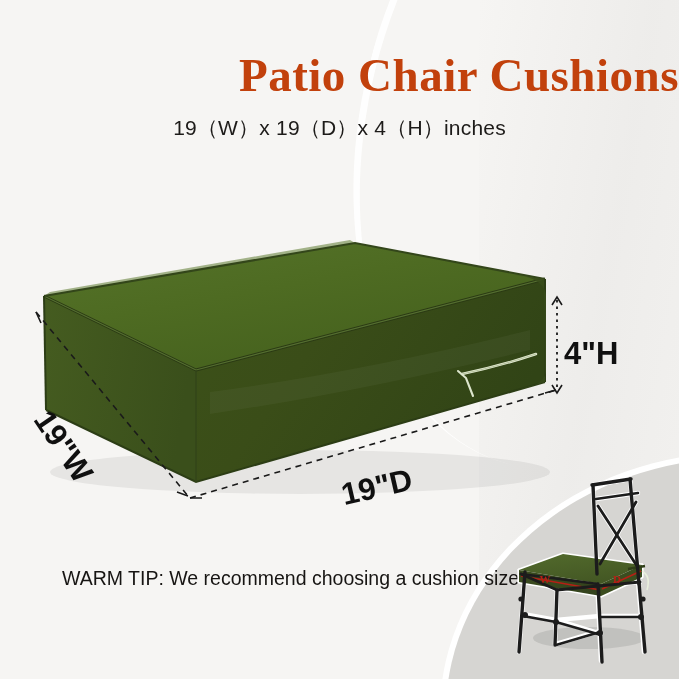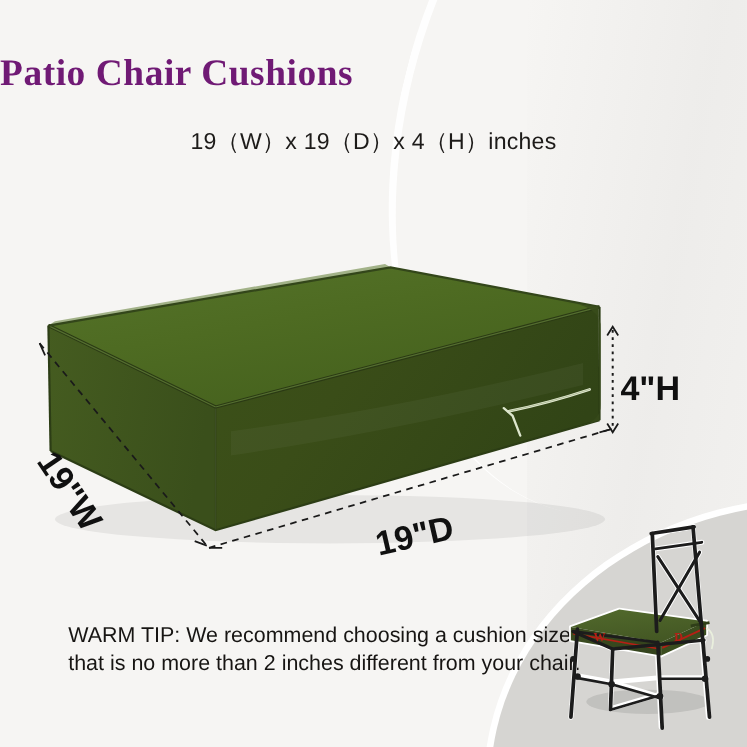--- a/index.html
+++ b/index.html
@@ -43,26 +43,26 @@
     border-top-left-radius:300px 260px;
     border-left:6px solid #ffffff;
     border-top:6px solid #ffffff;
     pointer-events:none;
   }
 
   
   .title{
     position:absolute;
     left:0; right:0; top:48px;
-    text-align:left;
+    text-align:right;
     font-family:"Liberation Serif", serif;
     font-weight:bold;
-    font-size:34px;
+    font-size:47px;
     letter-spacing:.5px;
-    color:#701a75;
+    color:#c2410c;
   }
   .subtitle{
     position:absolute;
     left:0; right:0; top:114px;
     text-align:center;
     font-size:21px;
     letter-spacing:.2px;
     color:#1d1b19;
   }
 
@@ -183,21 +183,20 @@
       <path d="M 552,305 L 557,297 L 562,305 M 552,385 L 557,393 L 562,385" fill="none" stroke="#1a1a1a" stroke-width="1.6"></path>
     </svg>
   </div>
 
   <div class="dim dim-w">19"W</div>
   <div class="dim dim-d">19"D</div>
   <div class="dim dim-h">4"H</div>
 
   <div class="tip">
     <div>WARM TIP: We recommend choosing a cushion size</div>
-    <div>that is no more than 2 inches different from your chair.</div>
   </div>
 
   <div class="chair">
     <svg width="182" height="200" viewBox="0 0 182 200">
       <defs>
         <linearGradient id="chCushTop" x1="0" y1="0" x2="0.4" y2="1">
           <stop offset="0%" stop-color="#526a2c"></stop>
           <stop offset="100%" stop-color="#445824"></stop>
         </linearGradient>
         <linearGradient id="chCushFront" x1="0" y1="0" x2="1" y2="0">

